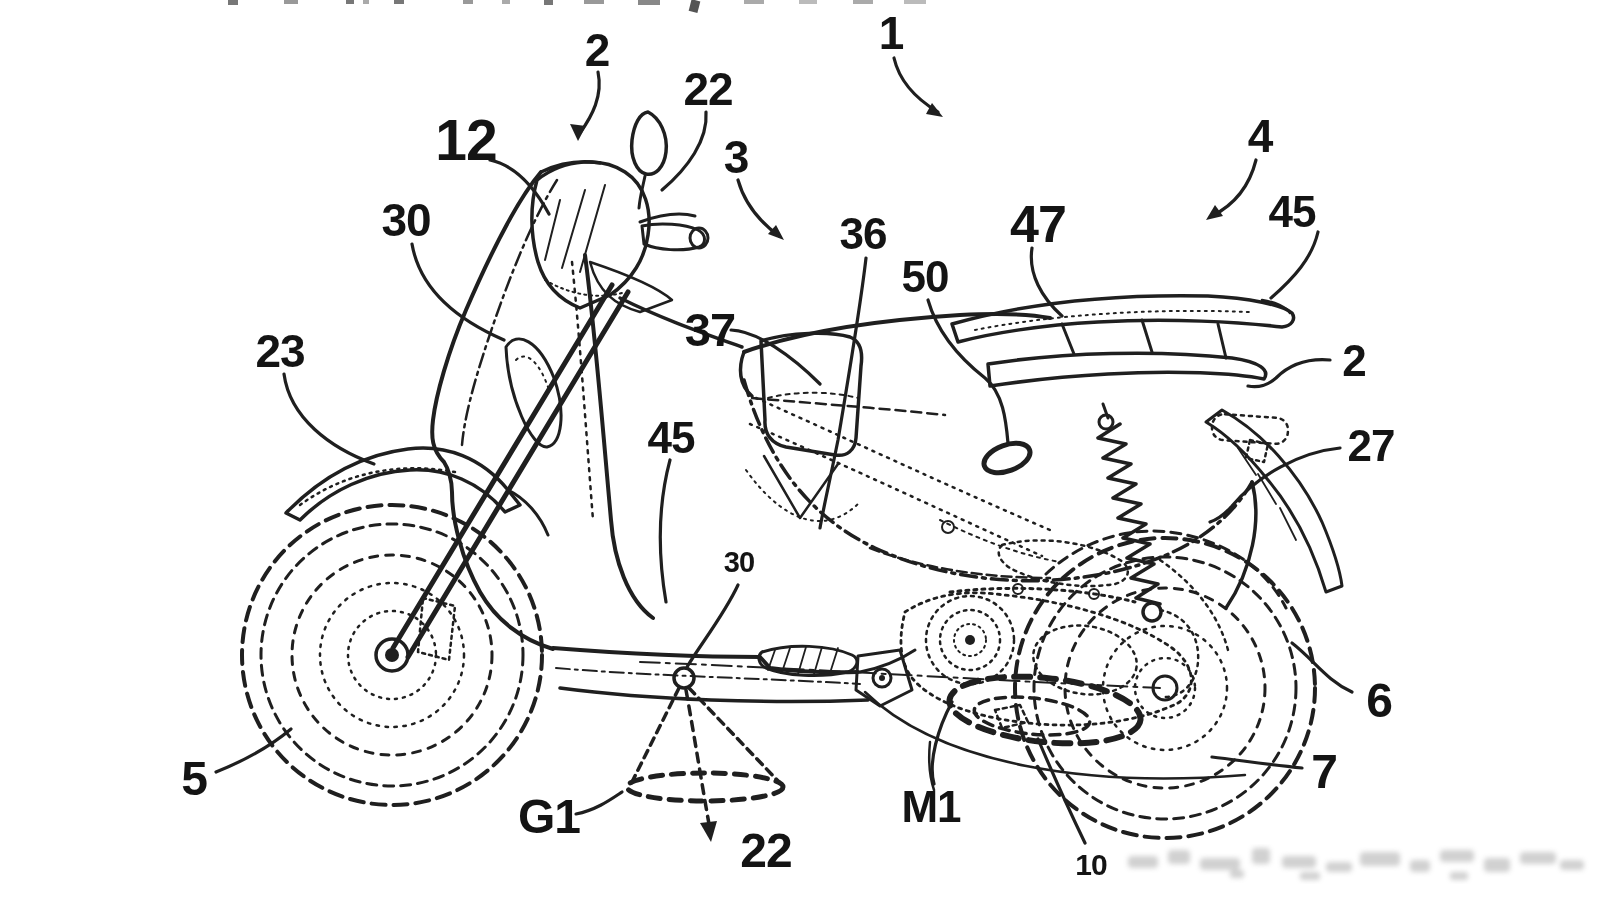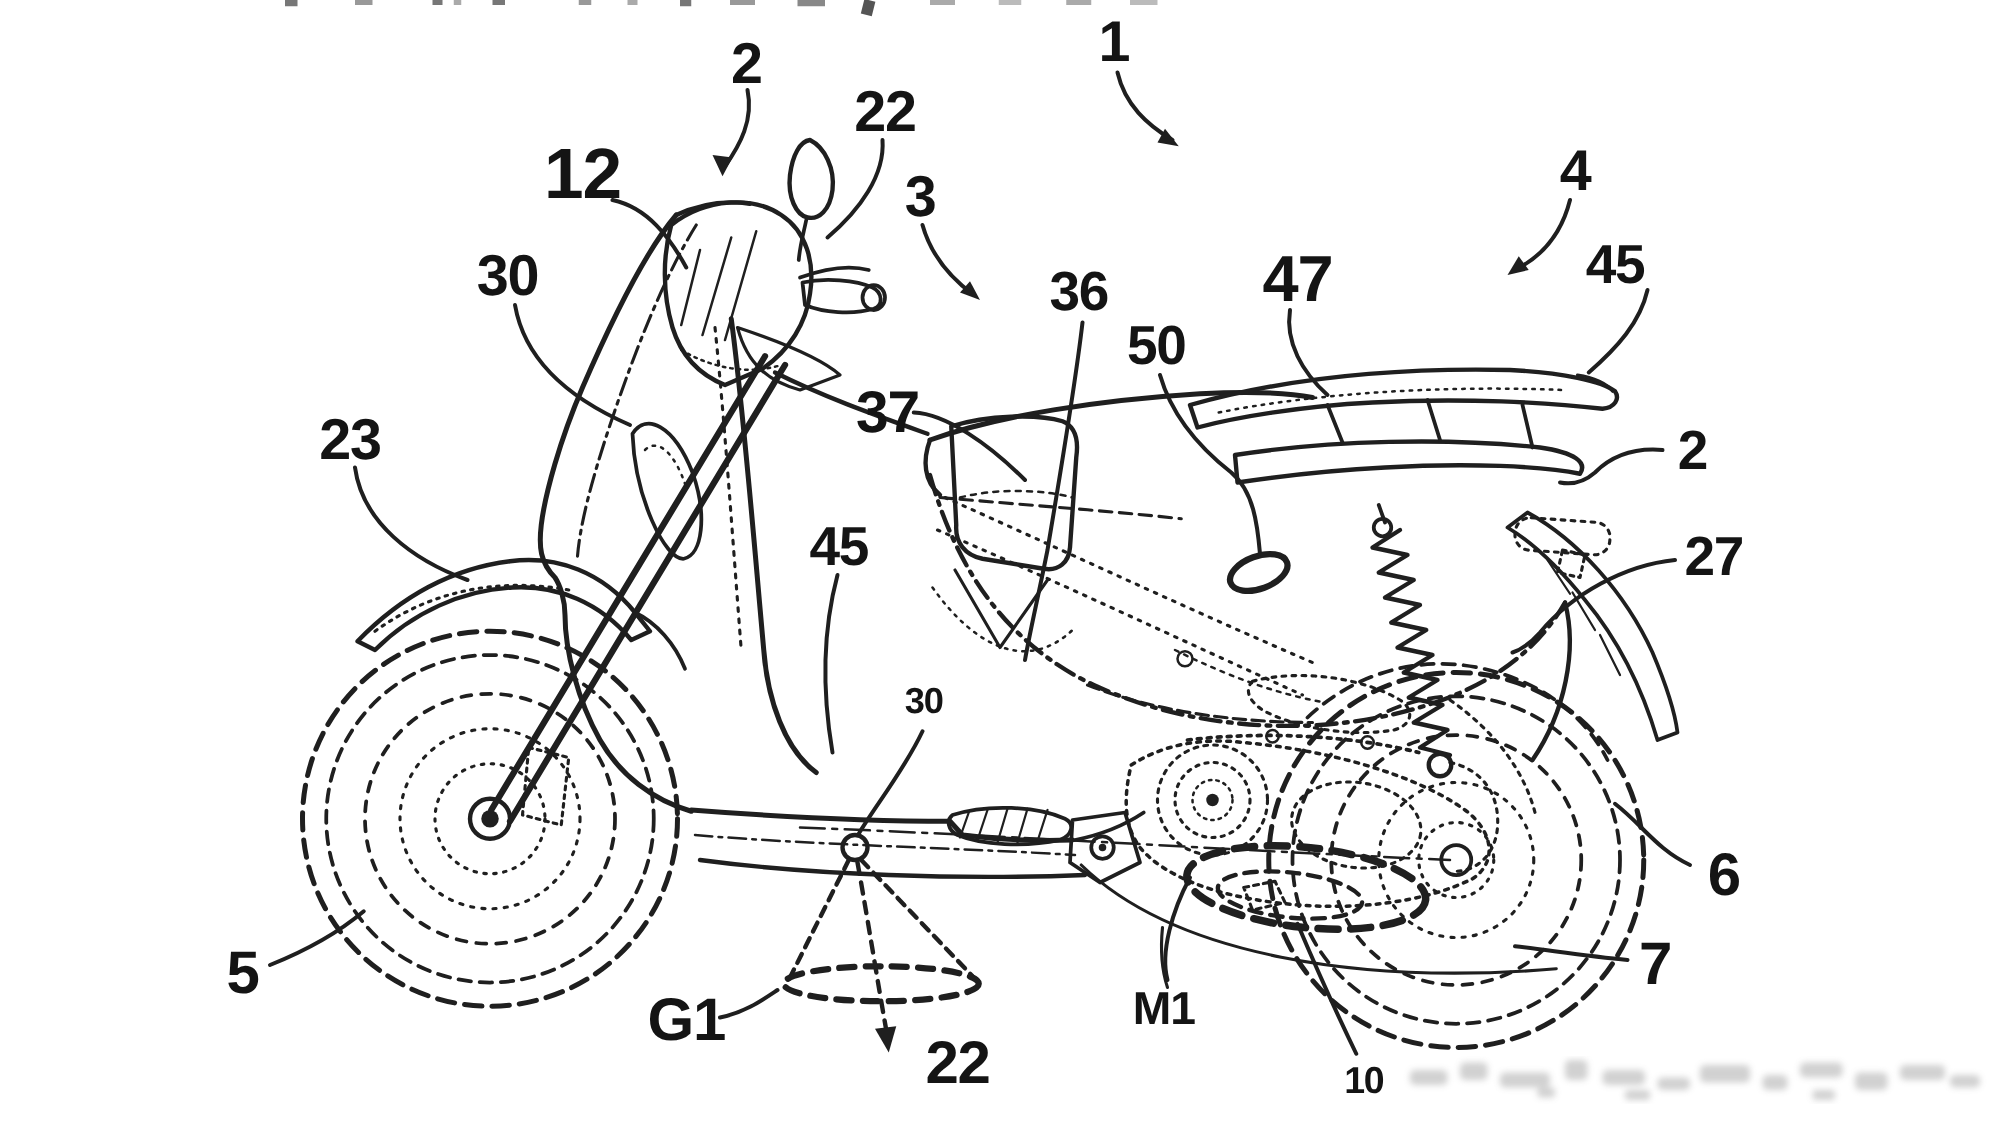--- a/index.html
+++ b/index.html
@@ -262,17 +262,17 @@
       <span class="ref-label" style="left: 280px; top: 351px; font-size: 46px;">23</span>
       <span class="ref-label" style="left: 1354px; top: 361px; font-size: 44px;">2</span>
       <span class="ref-label" style="left: 1371px; top: 446px; font-size: 44px;">27</span>
       <span class="ref-label" style="left: 671px; top: 438px; font-size: 44px;">45</span>
       <span class="ref-label" style="left: 739px; top: 562px; font-size: 29px;">30</span>
       <span class="ref-label" style="left: 194px; top: 779px; font-size: 48px;">5</span>
       <span class="ref-label" style="left: 549px; top: 817px; font-size: 48px;">G1</span>
       <span class="ref-label" style="left: 766px; top: 851px; font-size: 48px;">22</span>
       <span class="ref-label" style="left: 1379px; top: 701px; font-size: 48px;">6</span>
       <span class="ref-label" style="left: 1324px; top: 772px; font-size: 48px;">7</span>
-      <span class="ref-label" style="left: 931px; top: 807px; font-size: 37px;">M1</span>
+      <span class="ref-label" style="left: 931px; top: 807px; font-size: 44px;">M1</span>
       <span class="ref-label" style="left: 1091px; top: 865px; font-size: 30px;">10</span>
     </div>
 
 </div>
 
 </body></html>

